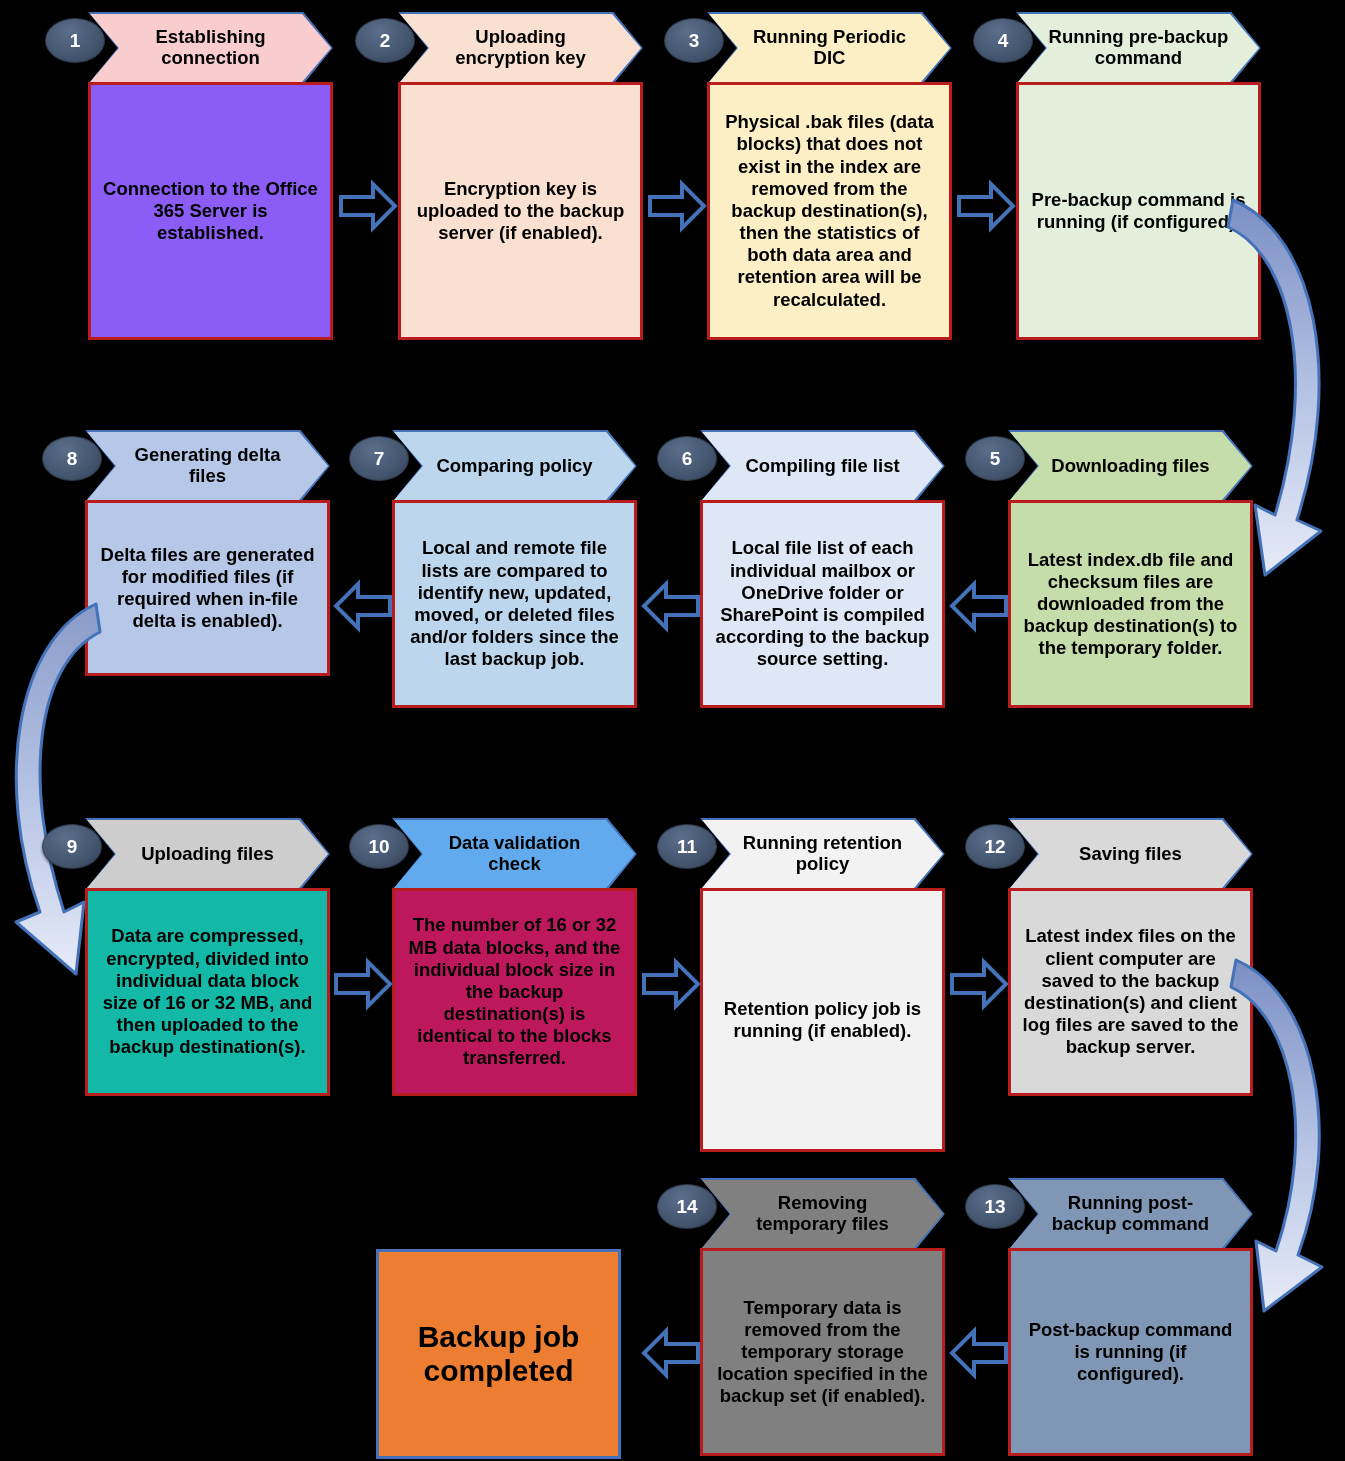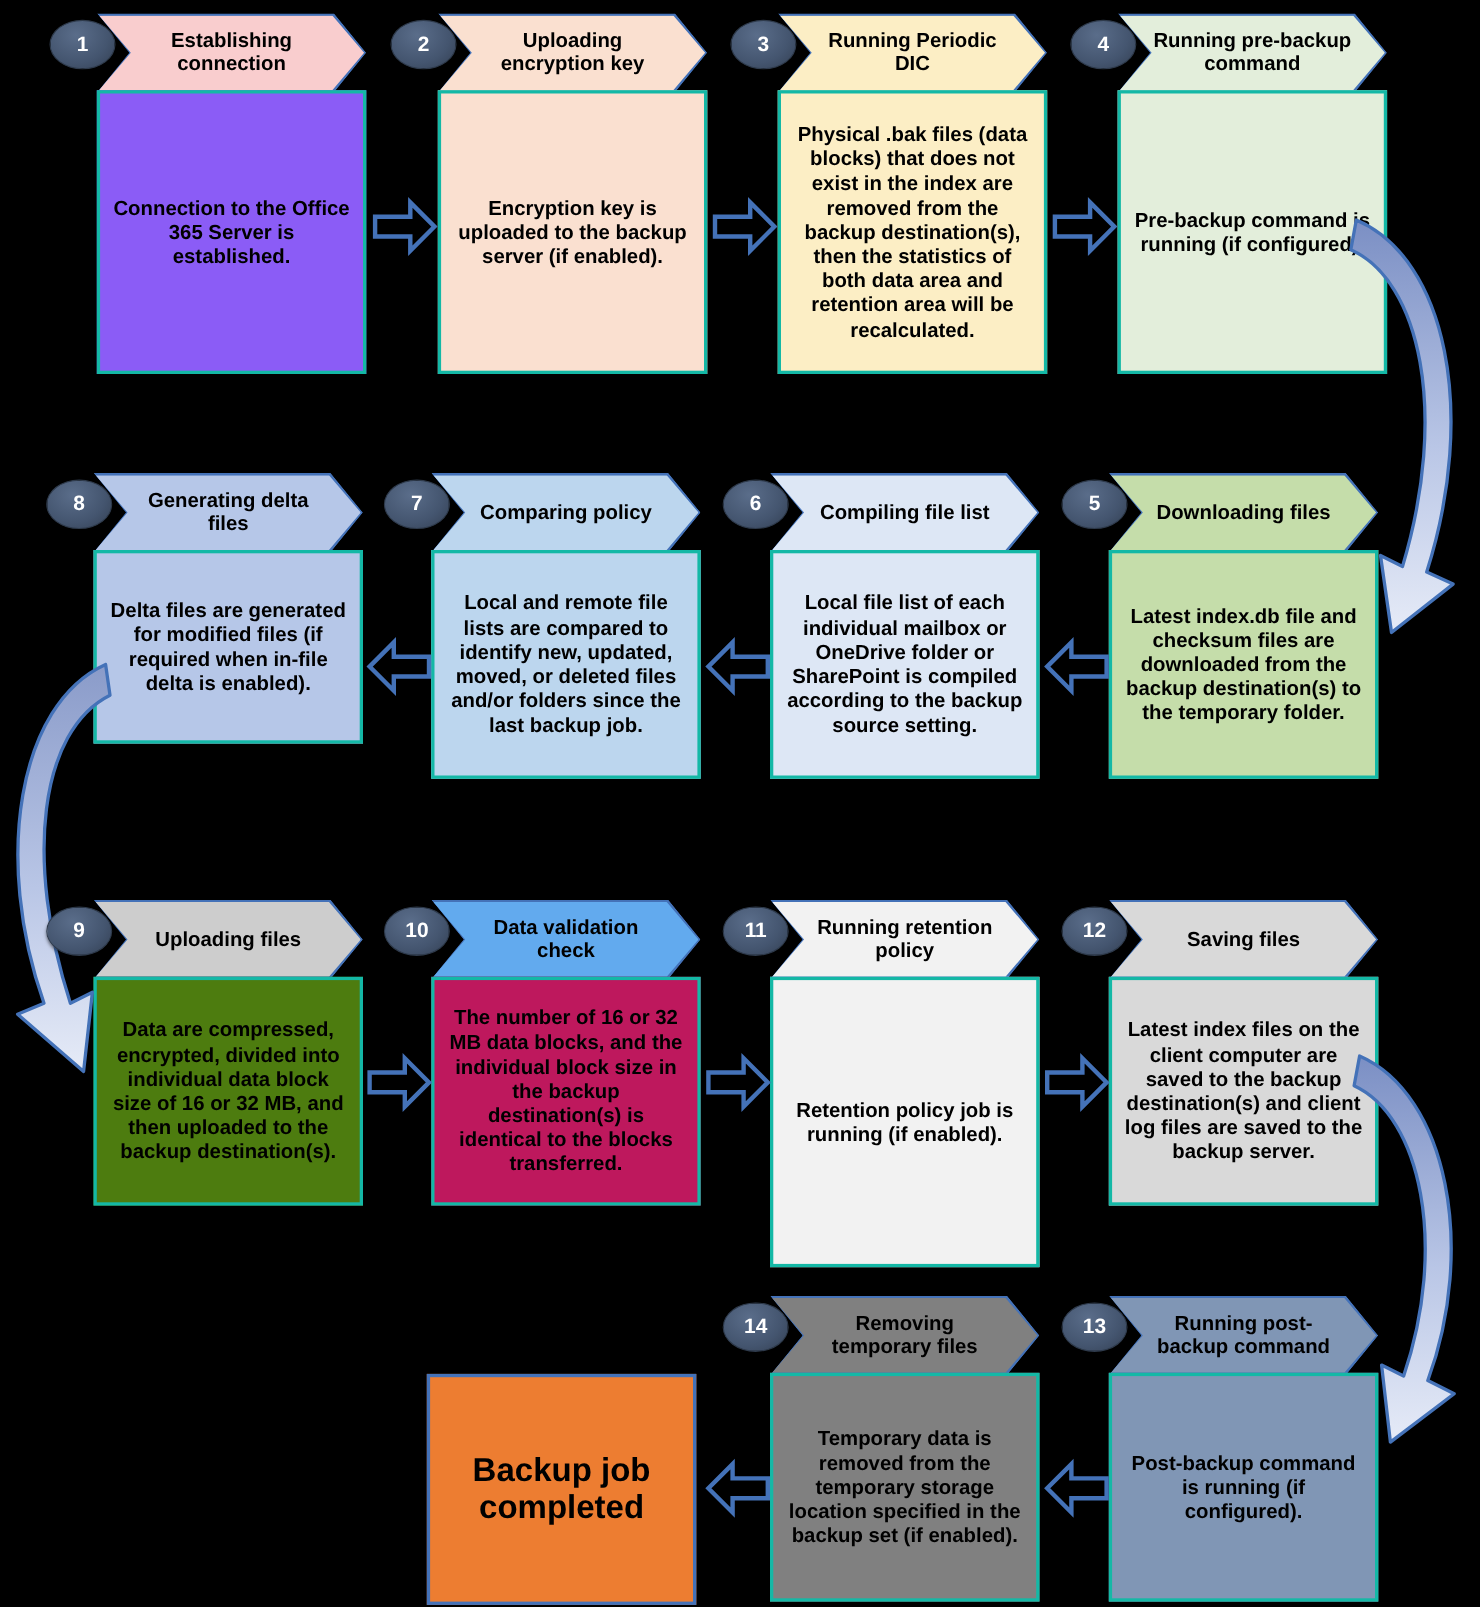--- a/index.html
+++ b/index.html
@@ -57,21 +57,21 @@
   .chev-label {
     position: relative;
     z-index: 2;
   }
 
   
   .body-box {
     position: relative;
     width: 245px;
     box-sizing: border-box;
-    border: 3px solid #14b8a6;
+    border: 3px solid #b91c1c;
     display: flex;
     align-items: center;
     justify-content: center;
     text-align: center;
     padding: 8px 10px;
     font-size: 18.5px;
     font-weight: bold;
     color: #000;
     line-height: 1.2;
     margin-top: -2px;
@@ -265,21 +265,21 @@
   </svg>
 </div>
 
 <div class="step" style="left:85px; top:818px;">
   <div class="chev">
     <div class="chev-border"></div>
     <div class="chev-fill" style="background:#cdcdcd"></div>
     <span class="chev-label">Uploading files</span>
   </div>
   <div class="badge">9</div>
-  <div class="body-box" style="background:#4d7c0f; height:208px;">Data are compressed, encrypted, divided into individual data block size of 16 or 32 MB, and then uploaded to the backup destination(s).</div>
+  <div class="body-box" style="background:#14b8a6; height:208px;">Data are compressed, encrypted, divided into individual data block size of 16 or 32 MB, and then uploaded to the backup destination(s).</div>
 </div>
 
 <div class="step" style="left:392px; top:818px;">
   <div class="chev">
     <div class="chev-border"></div>
     <div class="chev-fill" style="background:#62aaee"></div>
     <span class="chev-label">Data validation check</span>
   </div>
   <div class="badge">10</div>
   <div class="body-box" style="background:#be185d; height:208px;">The number of 16 or 32 MB data blocks, and the individual block size in the backup destination(s) is identical to the blocks transferred.</div>
@@ -347,21 +347,21 @@
 <div class="step" style="left:700px; top:1178px;">
   <div class="chev">
     <div class="chev-border"></div>
     <div class="chev-fill" style="background:#808080"></div>
     <span class="chev-label">Removing temporary files</span>
   </div>
   <div class="badge">14</div>
   <div class="body-box" style="background:#808080; height:208px;">Temporary data is removed from the temporary storage location specified in the backup set (if enabled).</div>
 </div>
 
-<div class="terminal" style="left:388px; top:1249px; width:245px; height:210px;">Backup job completed</div>
+<div class="terminal" style="left:376px; top:1249px; width:245px; height:210px;">Backup job completed</div>
 
 <div class="arrow" style="left:948px; top:1322px;">
   <svg width="62" height="62" viewBox="0 0 62 62">
       <path d="M58 22 L26 22 L26 9 L4 31 L26 53 L26 40 L58 40 Z" fill="none" stroke="#4472b8" stroke-width="4"></path>
     </svg>
 </div>
 <div class="arrow" style="left:640px; top:1322px;">
   <svg width="62" height="62" viewBox="0 0 62 62">
       <path d="M58 22 L26 22 L26 9 L4 31 L26 53 L26 40 L58 40 Z" fill="none" stroke="#4472b8" stroke-width="4"></path>
     </svg>

